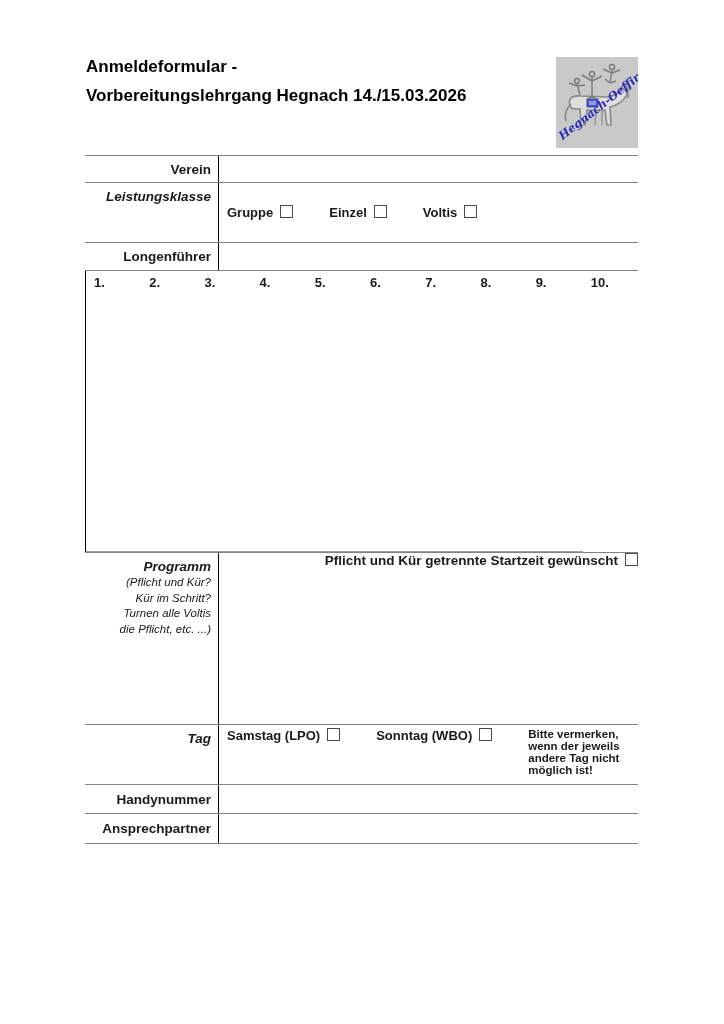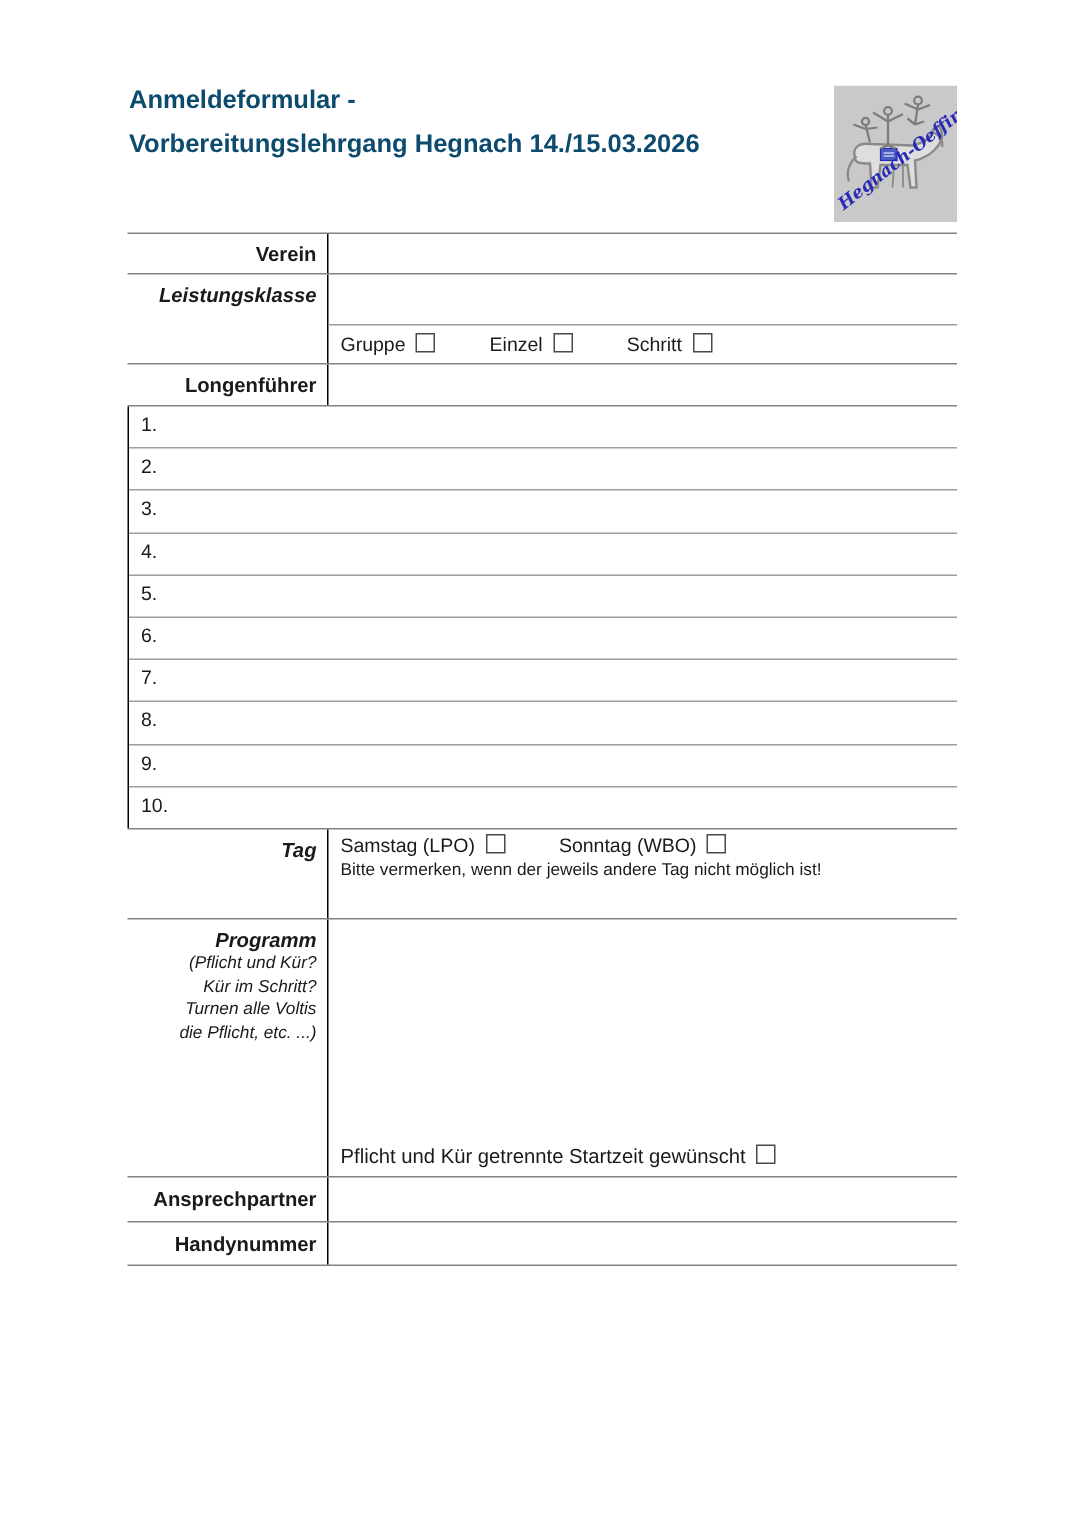--- a/index.html
+++ b/index.html
@@ -4,40 +4,40 @@
 <style>
   html,body { margin:0; padding:0; }
   body {
     width:724px; height:1024px; background:#ffffff;
     font-family:"Liberation Sans", sans-serif; color:#1a1a1a;
   }
   .page { position:relative; width:724px; height:1024px; background:#ffffff; overflow:hidden; }
 
   .title {
     position:absolute; left:86px; top:52px;
-    font-size:17px; font-weight:bold; line-height:29px; color:#0c4a6e;
+    font-size:17px; font-weight:bold; line-height:29px; color:#000000;
   }
 
   .logo-box { position:absolute; left:556px; top:57px; width:82px; height:91px; }
 
   .formtable {
     position:absolute; left:85px; top:155px; width:553px;
     border-top:1px solid #828282;
   }
   .row { display:flex; border-bottom:1px solid #828282; box-sizing:border-box; }
   .labelcell {
     width:133px; box-sizing:border-box; padding-right:7px;
     text-align:right; font-weight:bold; font-size:13.5px; line-height:17px;
   }
   .labelcell .note { font-weight:normal; font-size:11.5px; line-height:15.5px; display:block; }
   .center-label { display:flex; flex-direction:column; justify-content:center; }
   .top-label { padding-top:5px;font-style:italic; }
   .valuecell {
     flex:1; border-left:1px solid #000000; box-sizing:border-box;
-    font-size:13px; display:flex; flex-direction:column;
+    font-size:13px; display:flex; flex-direction:row;font-weight:bold;
   }
 
   .r-verein { height:27px; }
   .r-leistungsklasse { height:60px; }
   .r-pferd { height:26px; }
   .r-longenfuehrer { height:28px;justify-content:space-between; }
   .r-voltigierer { height:282px; }
   .r-programm { height:172px; }
   .r-tag { height:60px; }
   .r-ansprechpartner { height:30px; }
@@ -109,21 +109,21 @@
       <div class="valuecell"></div>
     </div>
 
     <div class="row r-leistungsklasse">
       <div class="labelcell top-label">Leistungsklasse</div>
       <div class="valuecell">
         <div class="lk-input"></div>
         <div class="lk-options">
           <span class="opt"><span>Gruppe</span><span class="cb"></span></span>
           <span class="opt"><span>Einzel</span><span class="cb"></span></span>
-          <span class="opt"><span>Schritt</span><span class="cb"></span></span>
+          <span class="opt"><span>Voltis</span><span class="cb"></span></span>
         </div>
       </div>
     </div>
 
 
     <div class="row r-longenfuehrer">
       <div class="labelcell center-label">Longenführer</div>
       <div class="valuecell"></div>
     </div>
 
@@ -135,50 +135,50 @@
         <div class="vrow">4.</div>
         <div class="vrow">5.</div>
         <div class="vrow">6.</div>
         <div class="vrow">7.</div>
         <div class="vrow">8.</div>
         <div class="vrow">9.</div>
         <div class="vrow">10.</div>
       </div>
     </div>
 
-    <div class="row r-tag">
-      <div class="labelcell top-label">Tag</div>
-      <div class="valuecell tag-cell">
-        <div class="tag-line1">
-          <span class="opt"><span>Samstag (LPO)</span><span class="cb"></span></span>
-          <span class="opt"><span>Sonntag (WBO)</span><span class="cb"></span></span>
-        </div>
-        <div class="tag-note">Bitte vermerken, wenn der jeweils andere Tag nicht möglich ist!</div>
-      </div>
-    </div>
-
     <div class="row r-programm">
       <div class="labelcell top-label">
         <span>Programm</span>
         <span class="note">(Pflicht und Kür?</span>
         <span class="note">Kür im Schritt?</span>
         <span class="note">Turnen alle Voltis</span>
         <span class="note">die Pflicht, etc. ...)</span>
       </div>
       <div class="valuecell">
         <div class="prog-space"></div>
         <div class="prog-check"><span>Pflicht und Kür getrennte Startzeit gewünscht</span><span class="cb"></span></div>
       </div>
     </div>
 
-    <div class="row r-ansprechpartner">
-      <div class="labelcell center-label">Ansprechpartner</div>
-      <div class="valuecell"></div>
+    <div class="row r-tag">
+      <div class="labelcell top-label">Tag</div>
+      <div class="valuecell tag-cell">
+        <div class="tag-line1">
+          <span class="opt"><span>Samstag (LPO)</span><span class="cb"></span></span>
+          <span class="opt"><span>Sonntag (WBO)</span><span class="cb"></span></span>
+        </div>
+        <div class="tag-note">Bitte vermerken, wenn der jeweils andere Tag nicht möglich ist!</div>
+      </div>
     </div>
 
     <div class="row r-handynummer">
       <div class="labelcell center-label">Handynummer</div>
+      <div class="valuecell"></div>
+    </div>
+
+    <div class="row r-ansprechpartner">
+      <div class="labelcell center-label">Ansprechpartner</div>
       <div class="valuecell"></div>
     </div>
 
 
   </div>
 </div>
 
 </body></html>

